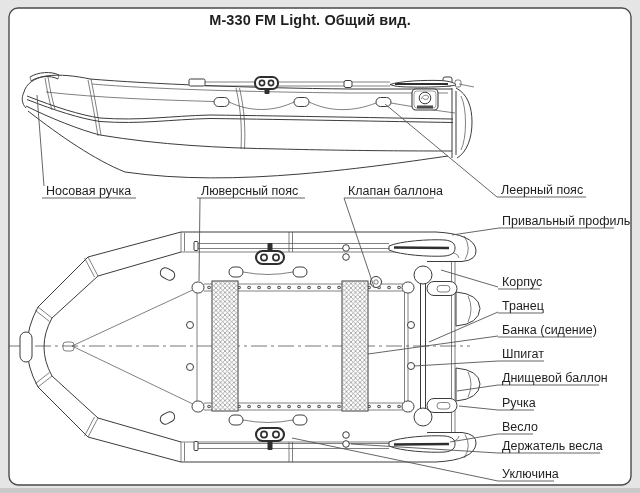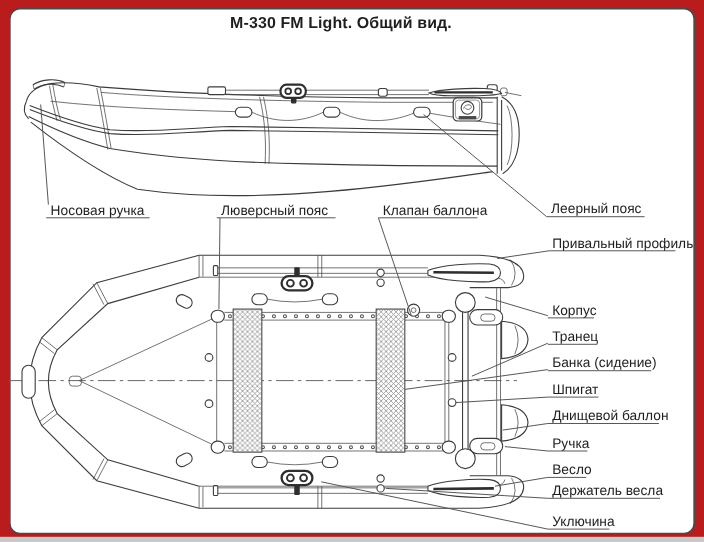--- a/index.html
+++ b/index.html
@@ -1,16 +1,16 @@
 <!DOCTYPE html>
 <html><head>
 <meta charset="utf-8">
 <style>
   html,body{margin:0;padding:0;background:#ffffff;}
-  .page{position:relative;width:640px;height:493px;background:#b91c1c;overflow:hidden;
+  .page{position:relative;width:640px;height:493px;background:#e5e5e5;overflow:hidden;
         font-family:"Liberation Sans","DejaVu Sans",sans-serif;}
   svg{position:absolute;left:0;top:0;}
   text{fill:#1f1f1f;}
   .title-text{font-size:14.5px;font-weight:bold;letter-spacing:0.1px;}
   .callout-text{font-size:12.5px;}
   .ln{stroke:#3c3c3c;stroke-width:1;fill:none;}
   .ln-thin{stroke:#4a4a4a;stroke-width:0.7;fill:none;}
   .leader{stroke:#555555;stroke-width:0.9;fill:none;}
   .underline{stroke:#555555;stroke-width:0.9;}
   .whitefill{fill:#ffffff;stroke:#3c3c3c;stroke-width:1;}

